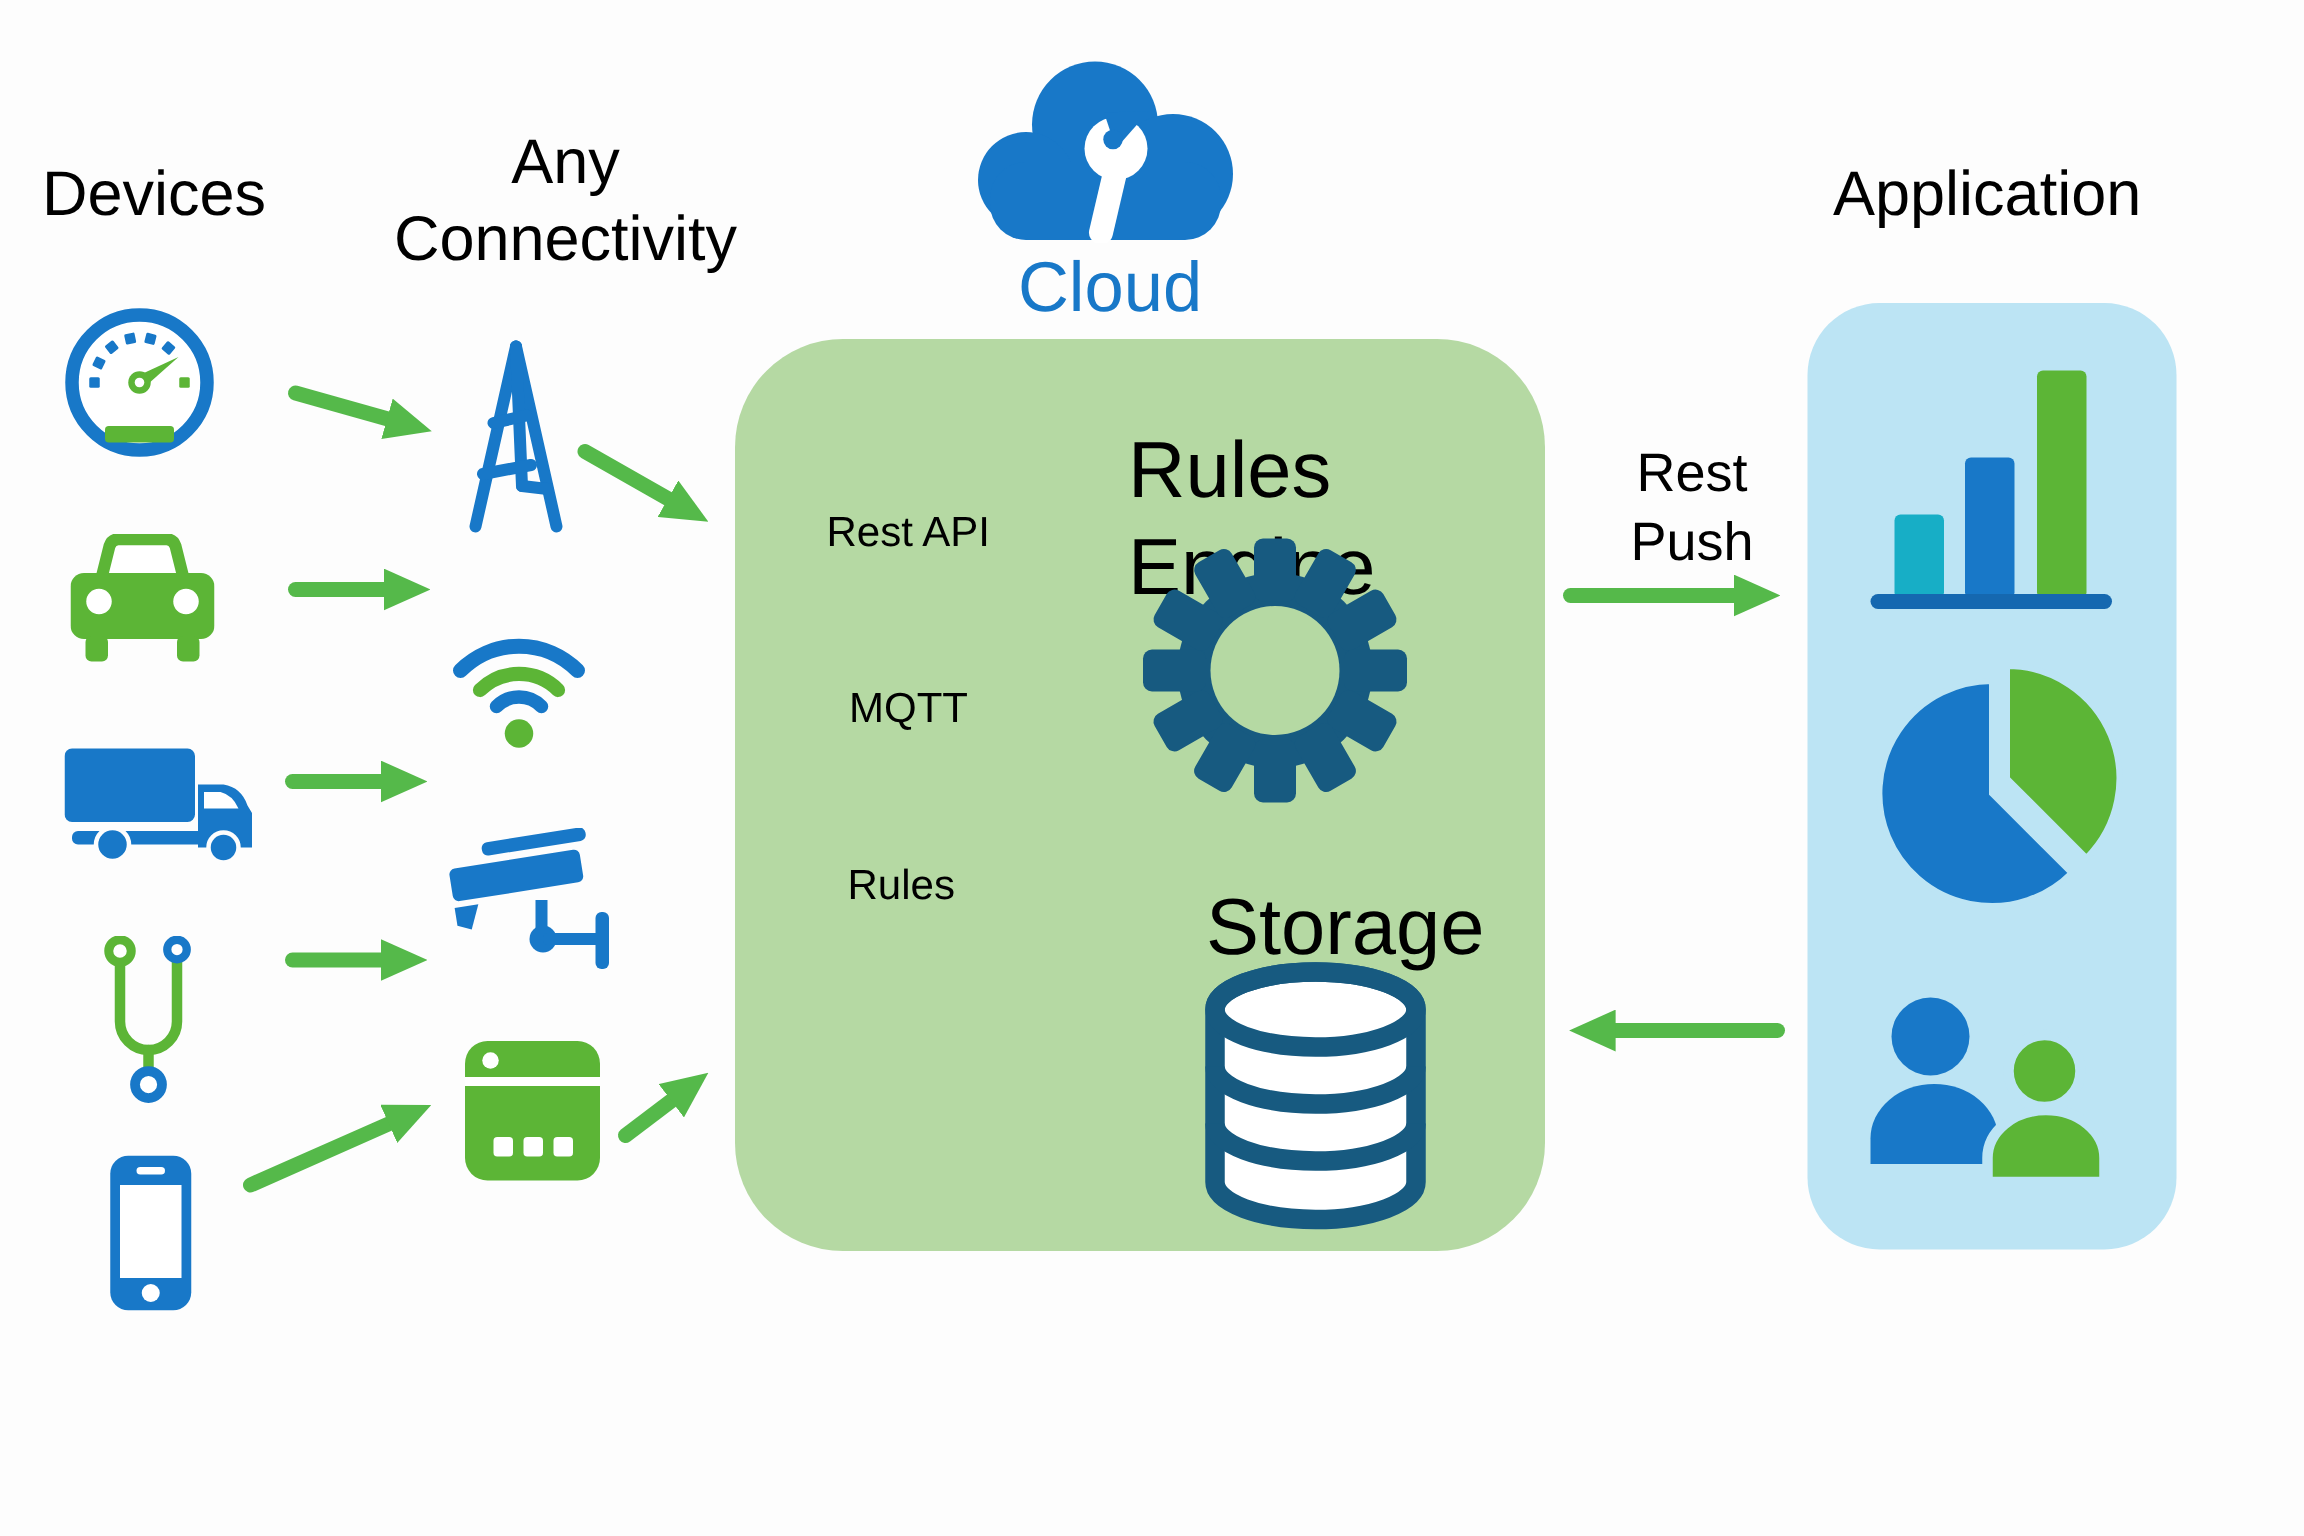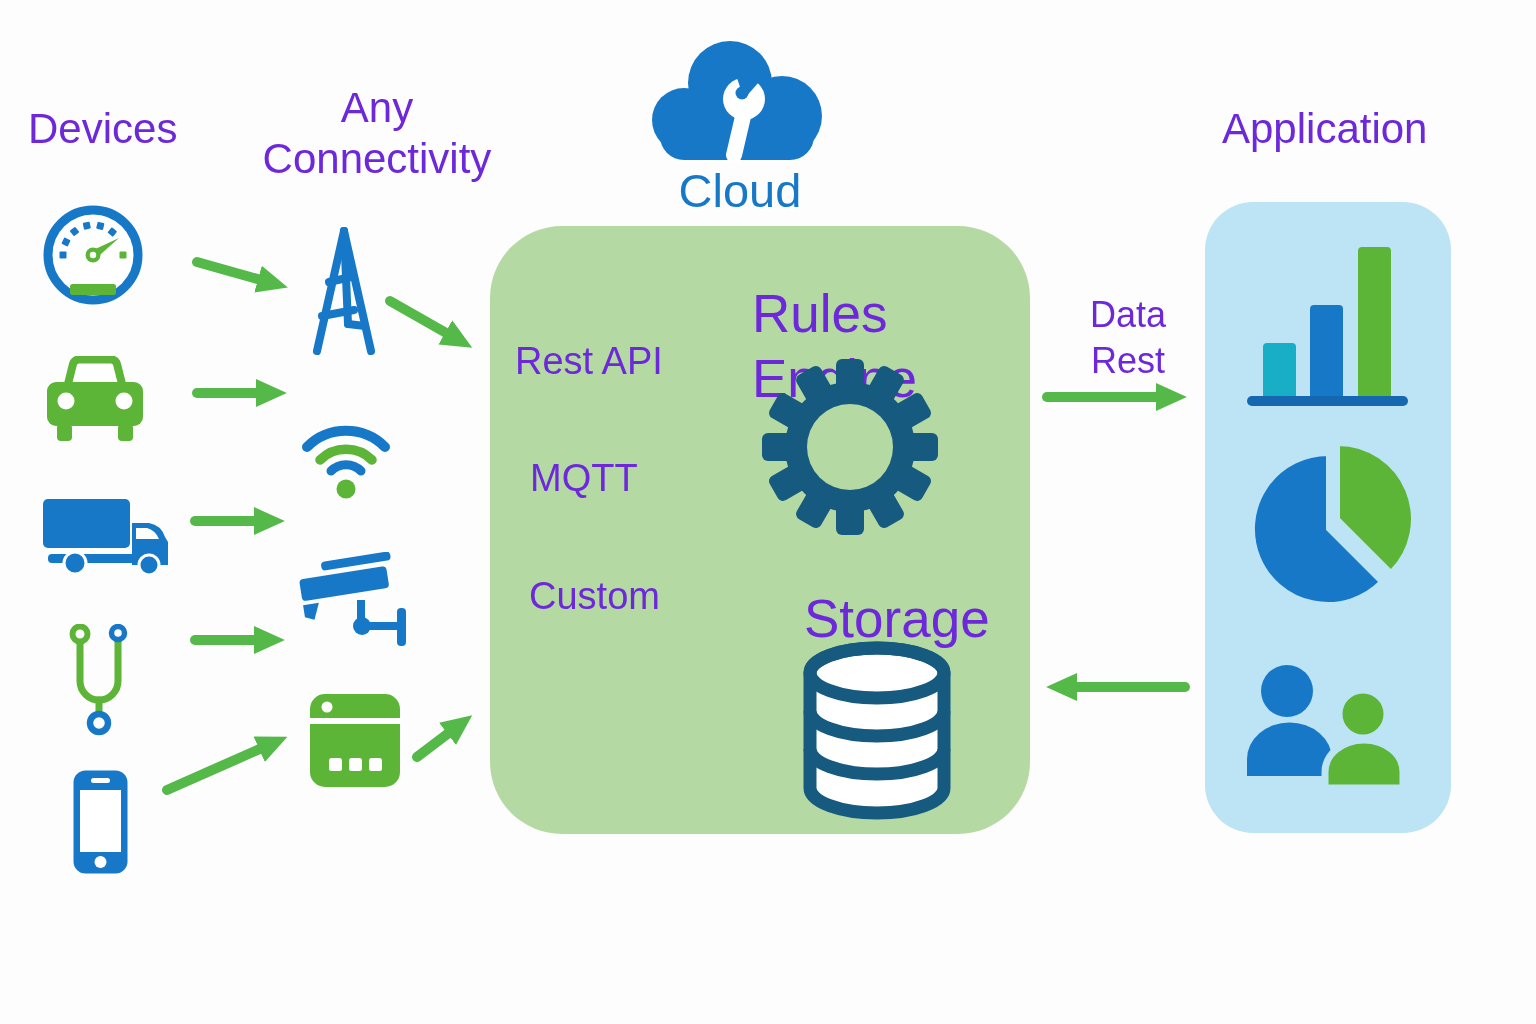--- a/index.html
+++ b/index.html
@@ -2,25 +2,25 @@
 <html><head>
 <meta charset="utf-8">
 <style>
   html,body{margin:0;padding:0;background:#fdfdfd;}
   #canvas{
     position:relative;width:1536px;height:1024px;overflow:hidden;
     background:#fdfdfd;
     font-family:"Liberation Sans","DejaVu Sans",sans-serif;
   }
   .abs{position:absolute;}
-  .lbl{color:#6d28d9;line-height:1.22;}
+  .lbl{color:#000000;line-height:1.22;}
   .center{text-align:center;}
   .h42{font-size:42px;}
   .h39{font-size:53px;}
-  .h38{font-size:38px;}
+  .h38{font-size:28px;margin-left:36px;}
   .h36{font-size:36px;line-height:1.28;}
   .cloud-word{font-size:47px;color:#1878c8;}
   .cloud-box{
     left:490px;top:226px;width:540px;height:608px;
     background:#b5d9a3;border-radius:72px;
   }
   .app-panel{
     left:1205px;top:202px;width:246px;height:631px;
     background:#bce4f4;border-radius:48px;
   }
@@ -140,21 +140,21 @@
     </g>
     <line x1="84" y1="119" x2="95" y2="72" stroke="#ffffff" stroke-width="16" stroke-linecap="round"></line>
     <circle cx="94" cy="63" r="21" fill="#ffffff"></circle>
     <polygon points="94,63 116,38 86,39" fill="#1878c8"></polygon>
     <circle cx="92" cy="57" r="6.5" fill="#1878c8"></circle>
   </svg>
 
   <div class="abs cloud-box">
     <div class="abs lbl h38" style="left:25px;top:112px;">Rest API</div>
     <div class="abs lbl h38" style="left:40px;top:229px;">MQTT</div>
-    <div class="abs lbl h38" style="left:39px;top:347px;">Custom</div>
+    <div class="abs lbl h38" style="left:39px;top:347px;">Rules</div>
     <div class="abs lbl h39" style="left:262px;top:56px;">Rules Engine</div>
     <div class="abs lbl h39" style="left:314px;top:361px;">Storage</div>
 
     <svg class="abs" style="left:271px;top:132px;" width="178" height="178" viewBox="0 0 178 178">
       <g fill="#175a80">
         <circle cx="89" cy="89" r="65"></circle>
         <rect x="75" y="1" width="28" height="42" rx="6" transform="rotate(0 89 89)"></rect>
         <rect x="75" y="1" width="28" height="42" rx="6" transform="rotate(30 89 89)"></rect>
         <rect x="75" y="1" width="28" height="42" rx="6" transform="rotate(60 89 89)"></rect>
         <rect x="75" y="1" width="28" height="42" rx="6" transform="rotate(90 89 89)"></rect>
@@ -196,21 +196,21 @@
     <svg class="abs" style="left:40px;top:453px;" width="162" height="140" viewBox="0 0 162 140">
       <circle cx="42" cy="36" r="26" fill="#1878c8"></circle>
       <path d="M2,121 L2,104 A42,36 0 0 1 87,104 L87,121 Z" fill="#1878c8"></path>
       <g stroke="#bce4f4" stroke-width="7">
         <circle cx="118" cy="59" r="24" fill="#5cb536"></circle>
         <path d="M80,133 L80,117 A39,32 0 0 1 158,117 L158,133 Z" fill="#5cb536"></path>
       </g>
     </svg>
   </div>
 
-  <div class="abs lbl h36 center" style="left:1053px;top:292px;width:150px;">Data Rest</div>
+  <div class="abs lbl h36 center" style="left:1053px;top:292px;width:150px;">Rest Push</div>
 
   <svg class="abs" style="left:0;top:0;pointer-events:none;" width="1536" height="1024" viewBox="0 0 1536 1024">
     <defs>
       <marker id="ah" viewBox="0 0 10 9" refX="1" refY="4.5" markerWidth="31" markerHeight="28" orient="auto" markerUnits="userSpaceOnUse">
         <path d="M0,0 L10,4.5 L0,9 Z" fill="#55b94a"></path>
       </marker>
     </defs>
     <g stroke="#55b94a" stroke-width="10" stroke-linecap="round" fill="none">
       <line x1="197" y1="262" x2="261" y2="280" marker-end="url(#ah)"></line>
       <line x1="197" y1="393" x2="259" y2="393" marker-end="url(#ah)"></line>

